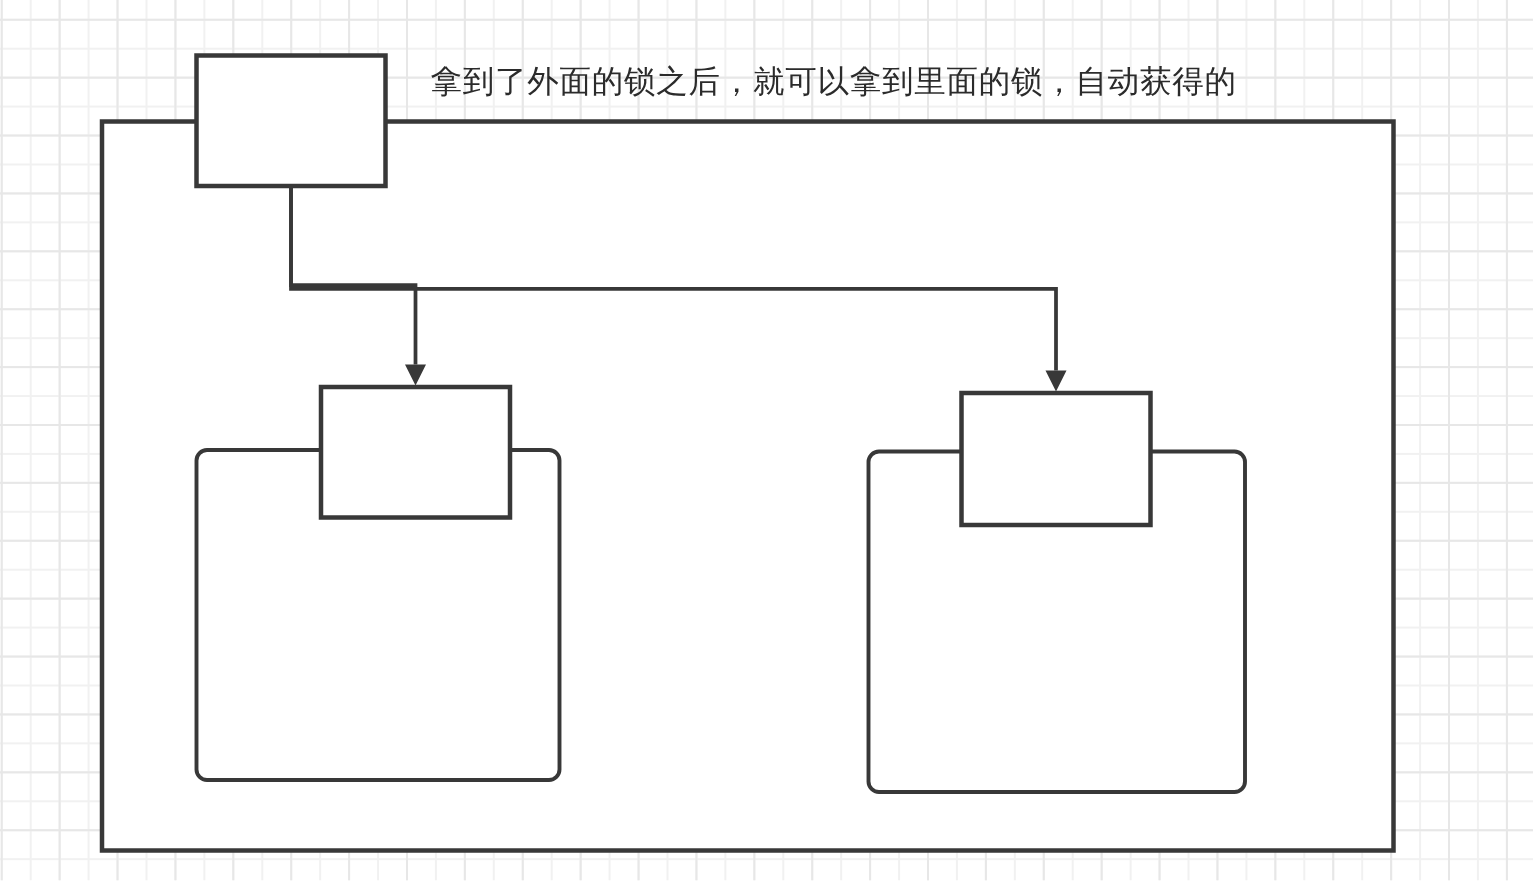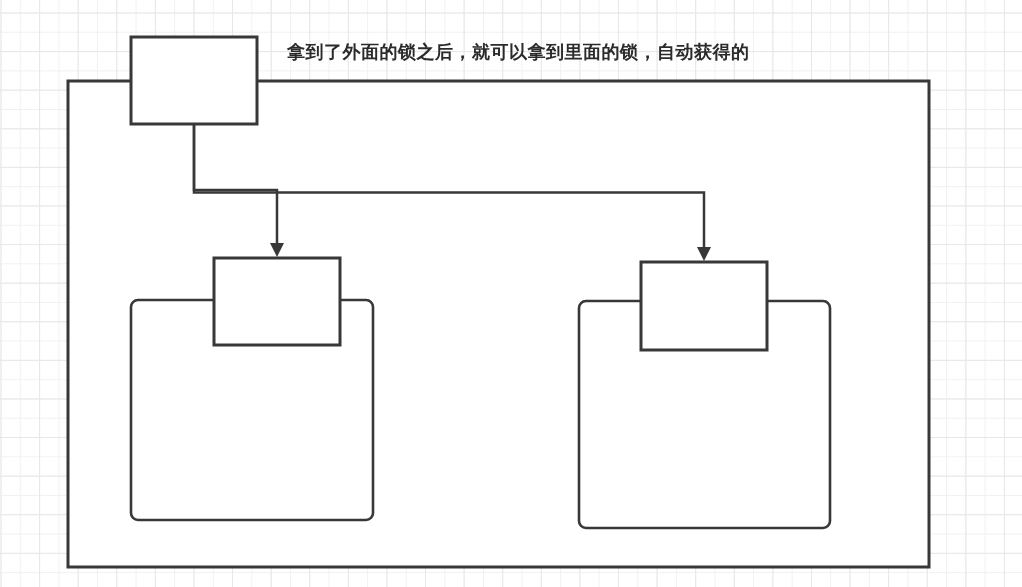--- a/index.html
+++ b/index.html
@@ -42,22 +42,22 @@
     stroke-width: 2.5;
   }
   .edge-head {
     fill: var(--stroke, #383838);
     stroke: none;
   }
   .annotation {
     position: absolute;
     left: 287px;
     top: 40px;
-    font-size: 18px;
-    font-weight: 700;
+    font-size: 21px;
+    font-weight: 400;
     letter-spacing: 0.5px;
     color: var(--text-color, #2b2b2b);
     white-space: nowrap;
     user-select: none;
   }
 </style>
 </head>
 <body>
 
 <div class="canvas">

